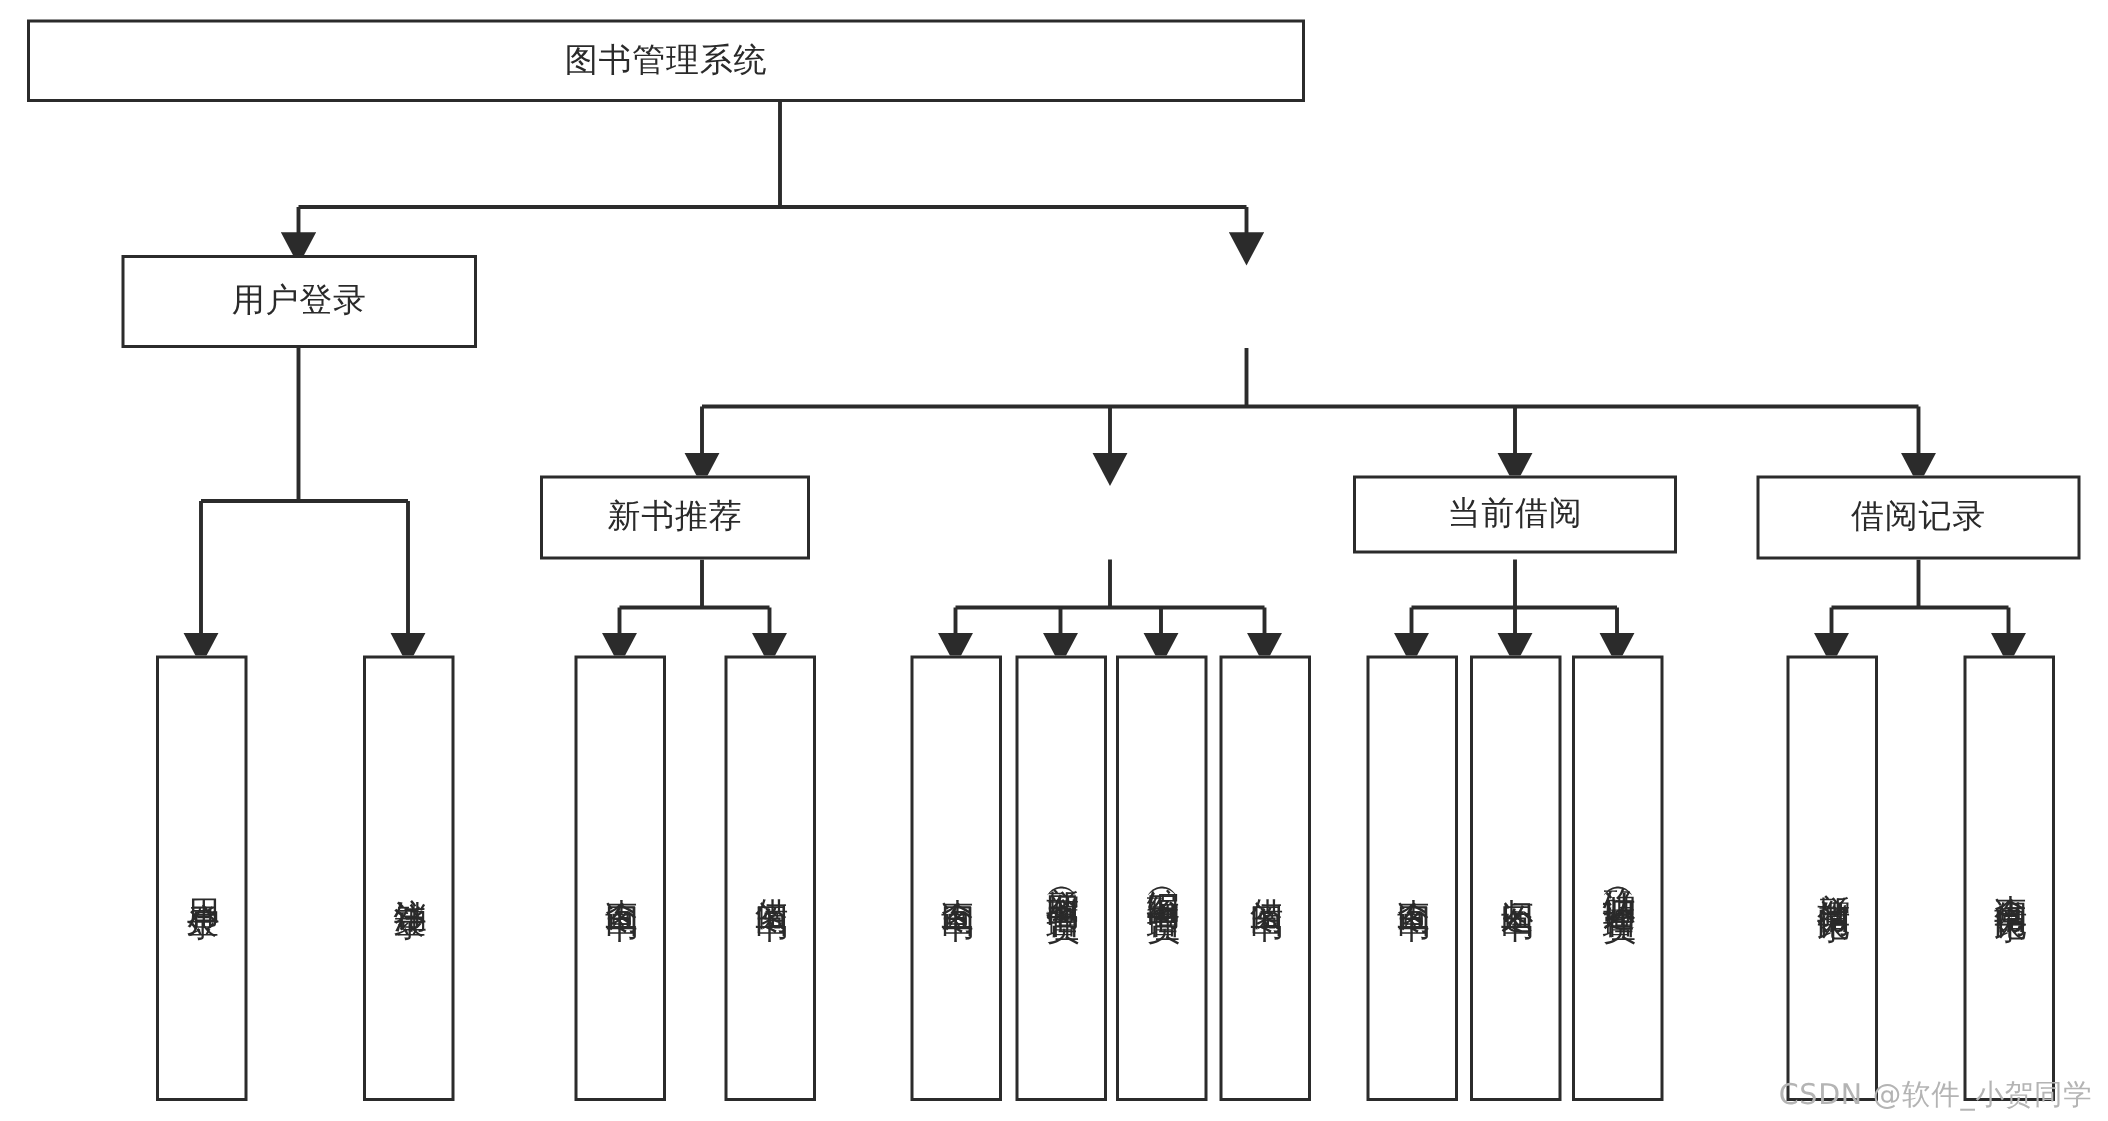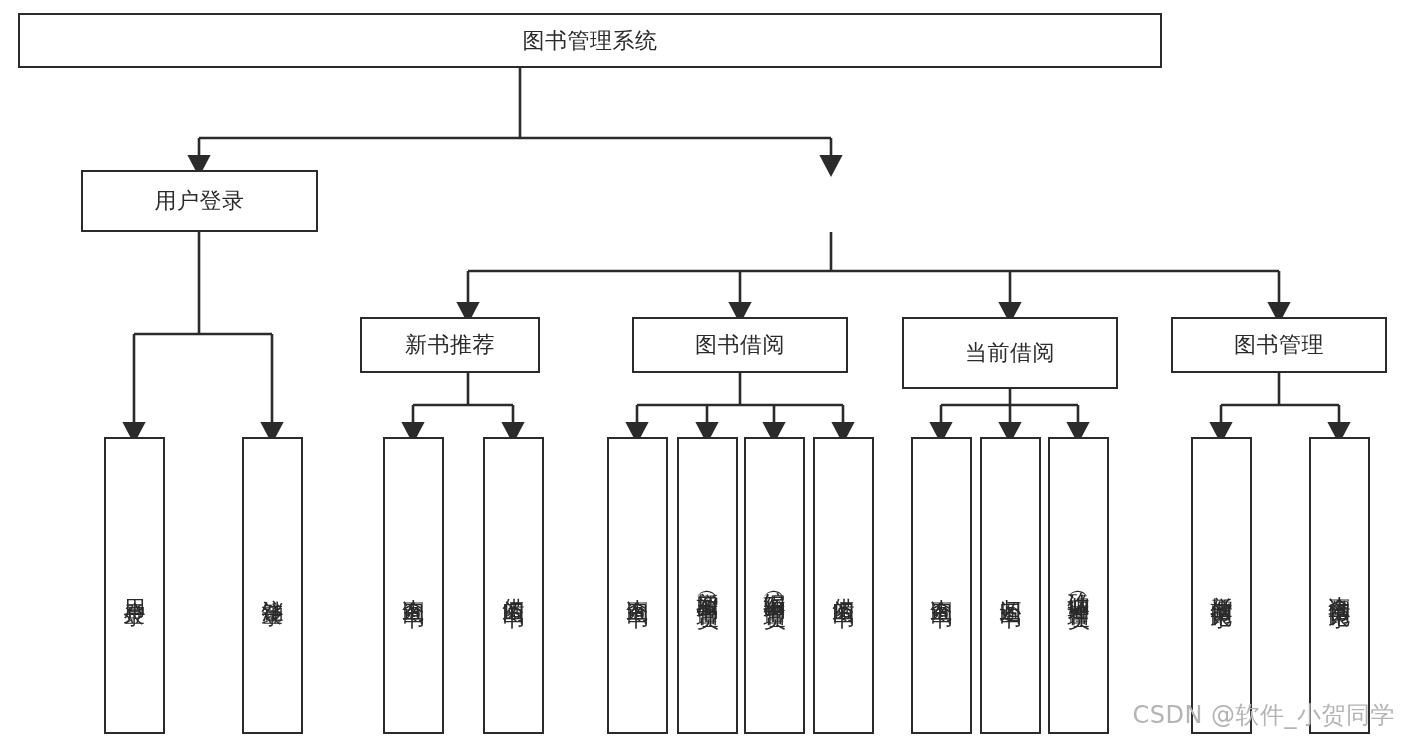--- a/index.html
+++ b/index.html
@@ -57,22 +57,22 @@
     text-orientation: upright;
     font-size: 22px;
     line-height: 1.0;
     letter-spacing: 2.5px;
     max-height: 282px;
     white-space: nowrap;
   }
   #watermark {
     position: absolute;
     right: 10px;
-    bottom: 16px;
-    font-size: 24px;
+    bottom: 4px;
+    font-size: 19px;
     color: #b4b4b4;
     white-space: nowrap;
     letter-spacing: 0.5px;
   }
 </style>
 </head>
 <body>
 
 <div id="diagram-root">
 
@@ -120,43 +120,40 @@
       <path d="M1078,405 L1078,425" marker-end="url(#arrowhead)"></path>
 
       <path d="M1279,373 L1279,405"></path>
       <path d="M1221,405 L1339,405"></path>
       <path d="M1221,405 L1221,425" marker-end="url(#arrowhead)"></path>
       <path d="M1339,405 L1339,425" marker-end="url(#arrowhead)"></path>
 
     </g>
   </svg>
 
-  <div class="node-box node-horizontal" style="left:18px; top:13px; width:1144px; height:55px;justify-content:center;">
+  <div class="node-box node-horizontal" style="left:18px; top:13px; width:852px; height:55px;justify-content:center;">
     <span class="node-label">图书管理系统</span>
   </div>
 
   <div class="node-box node-horizontal" style="left:81px; top:170px; width:237px; height:62px;">
     <span class="node-label">用户登录</span>
   </div>
 
 
   <div class="node-box node-horizontal" style="left:360px; top:317px; width:180px; height:56px;">
     <span class="node-label">新书推荐</span>
   </div>
 
-  <div class="node-box node-horizontal" style="left:632px; top:317px; width:216px; height:56px;">
-    <span class="node-label">图书借阅</span>
-  </div>
-
-  <div class="node-box node-horizontal" style="left:902px; top:317px; width:216px; height:72px;">
+
+  <div class="node-box node-horizontal" style="left:902px; top:317px; width:216px; height:52px;">
     <span class="node-label">当前借阅</span>
   </div>
 
   <div class="node-box node-horizontal" style="left:1171px; top:317px; width:216px; height:56px;">
-    <span class="node-label">图书管理</span>
+    <span class="node-label">借阅记录</span>
   </div>
 
   <div class="node-box node-vertical" style="left:104px; top:437px; width:61px; height:297px;">
     <span class="node-label">用户登录</span>
   </div>
 
   <div class="node-box node-vertical" style="left:242px; top:437px; width:61px; height:297px;">
     <span class="node-label">注销登录</span>
   </div>
 

